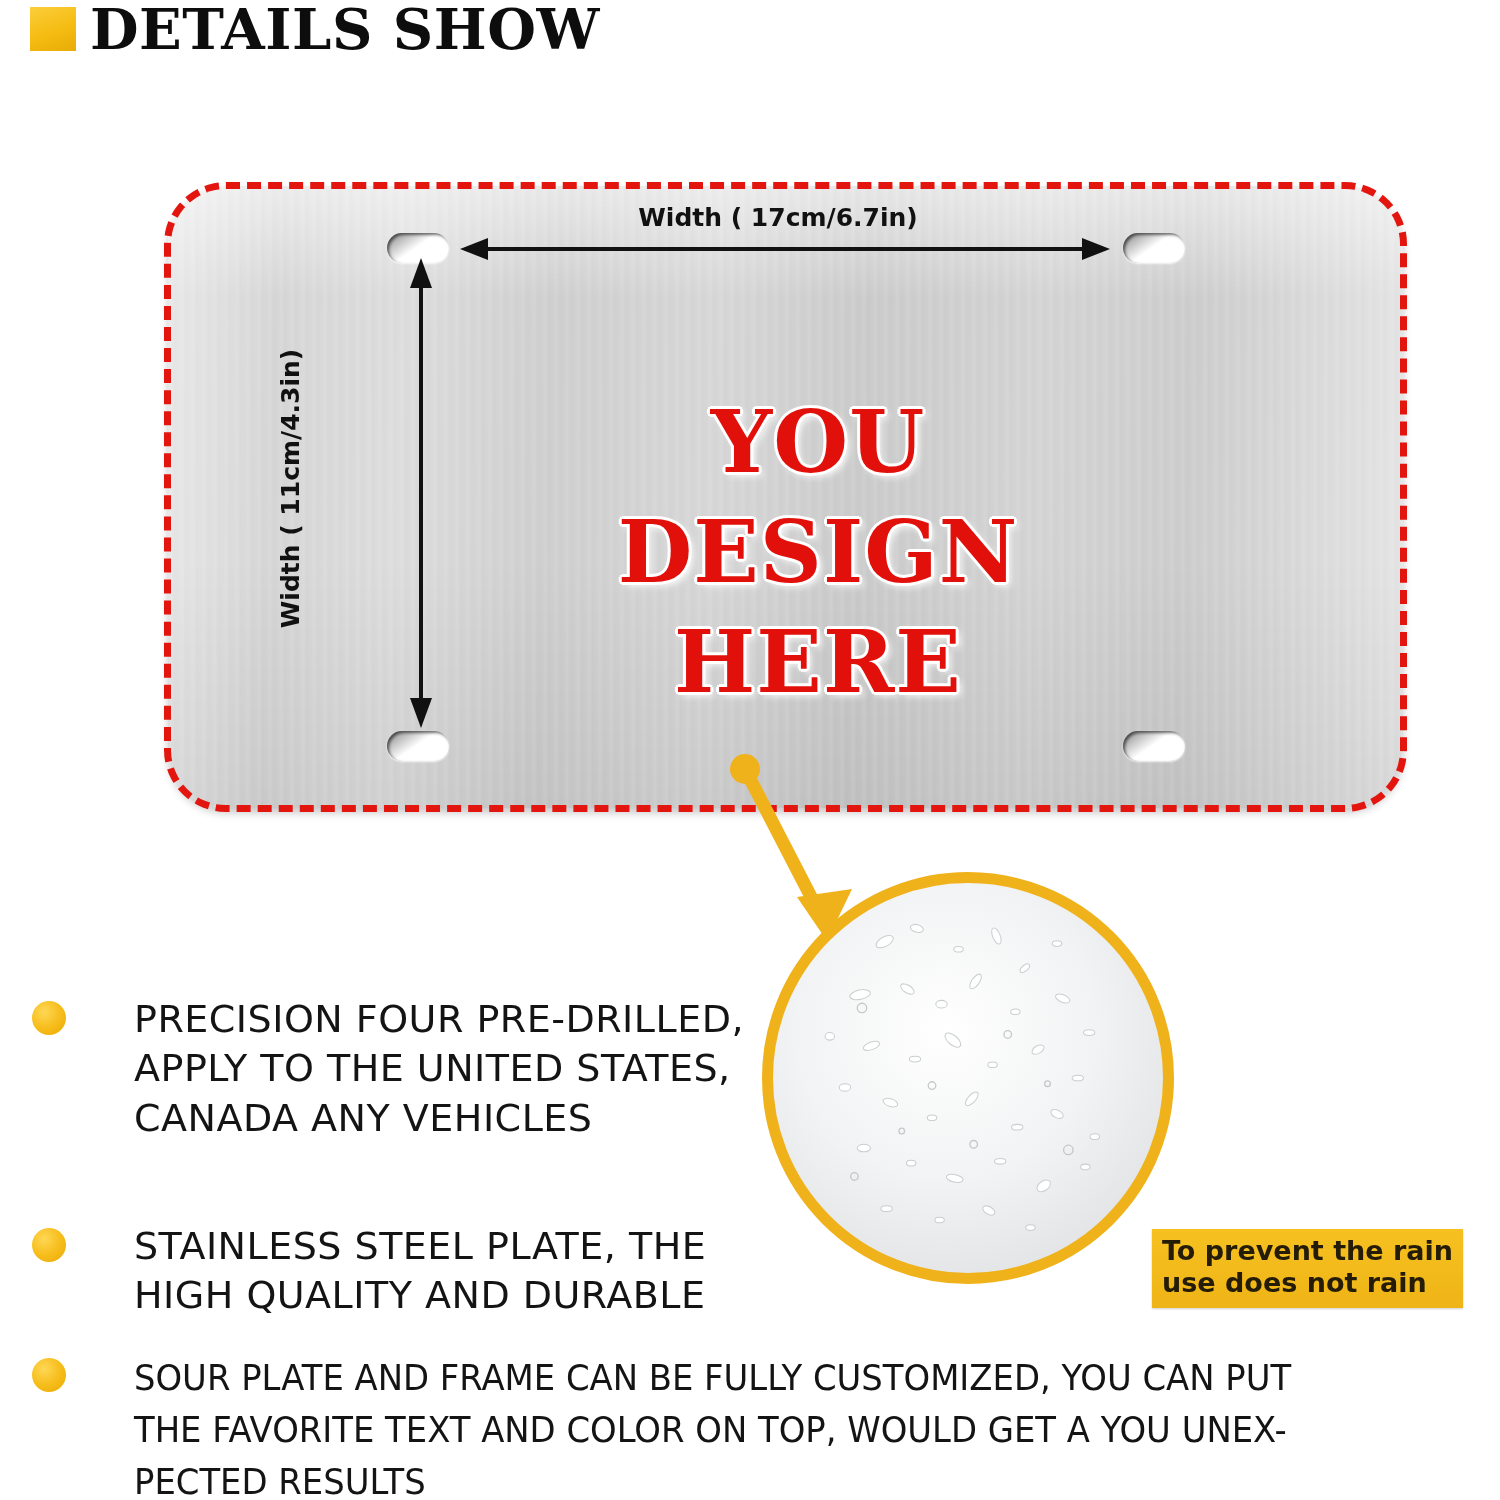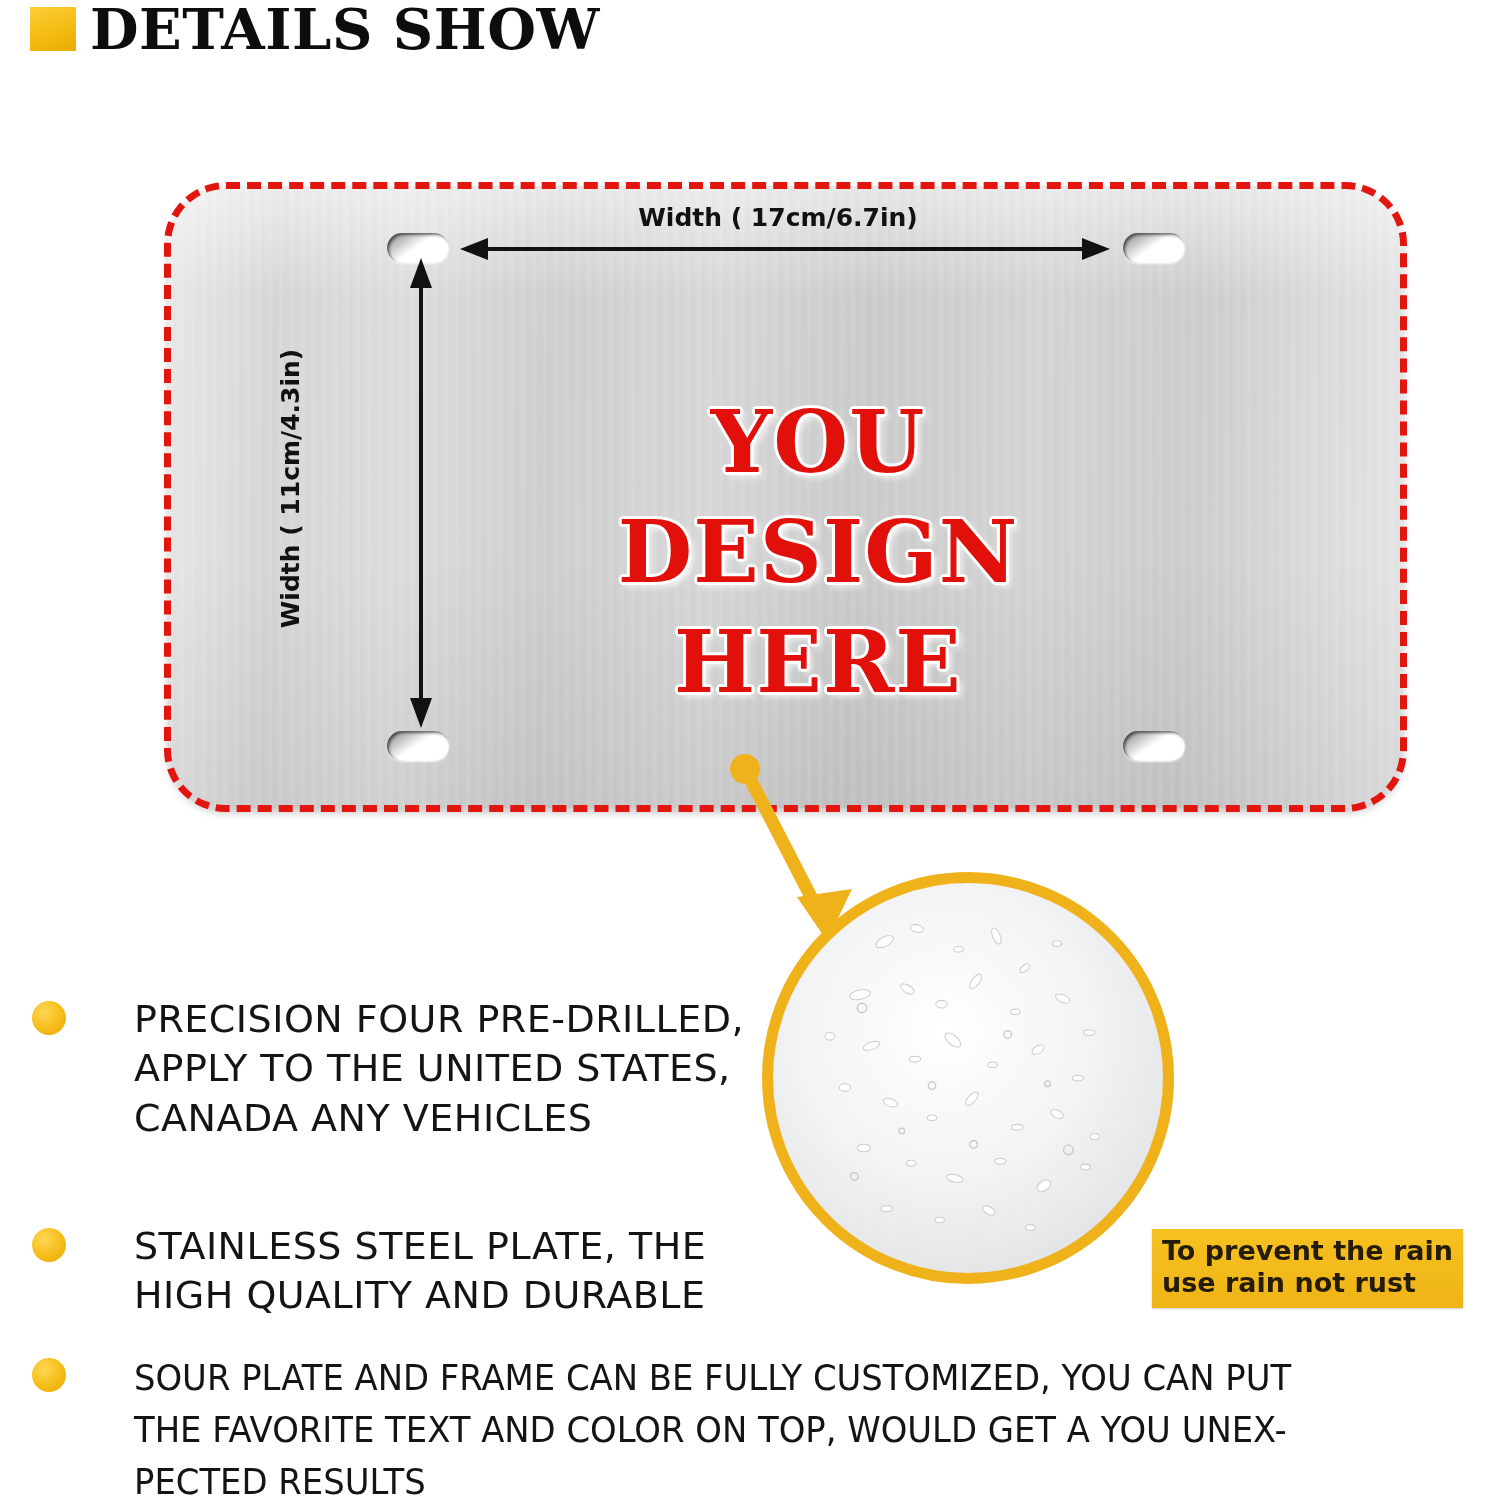--- a/index.html
+++ b/index.html
@@ -339,21 +339,21 @@
       <circle cx="312" cy="282" r="5"></circle>
       <circle cx="212" cy="276" r="4"></circle>
       <circle cx="136" cy="262" r="3"></circle>
       <circle cx="290" cy="212" r="3"></circle>
       <circle cx="86" cy="310" r="4"></circle>
     </g>
   </svg>
 </div>
 
 <div id="rain-badge">To prevent the rain
-use rain not rust</div>
+use does not rain</div>
 
 <div class="feature" id="feature-1">
   <div class="dot"></div>
   <div class="feature-text">PRECISION FOUR PRE-DRILLED,
 APPLY TO THE UNITED STATES,
 CANADA ANY VEHICLES</div>
 </div>
 
 <div class="feature" id="feature-2">
   <div class="dot"></div>

